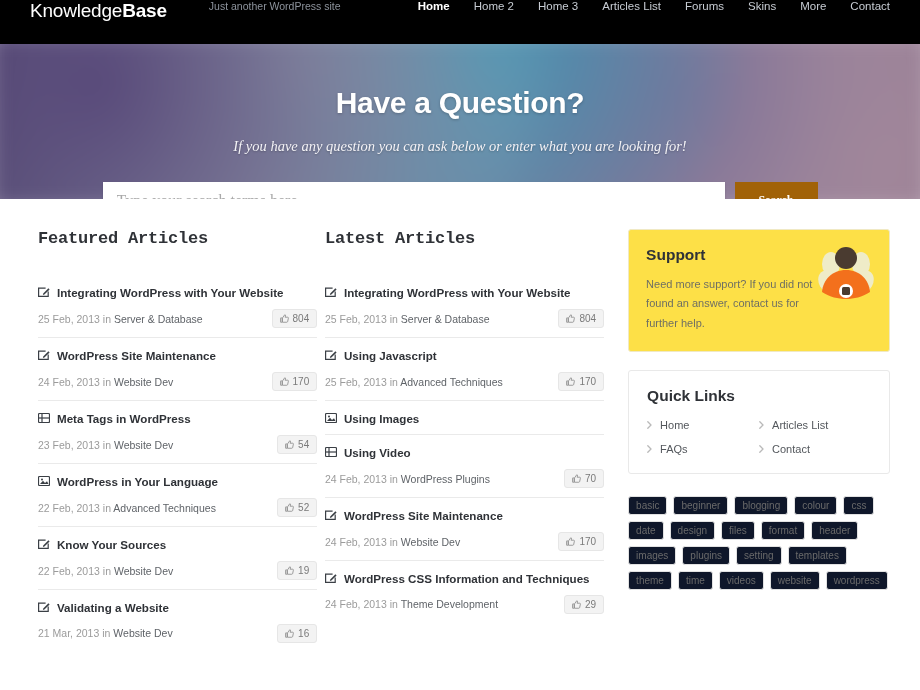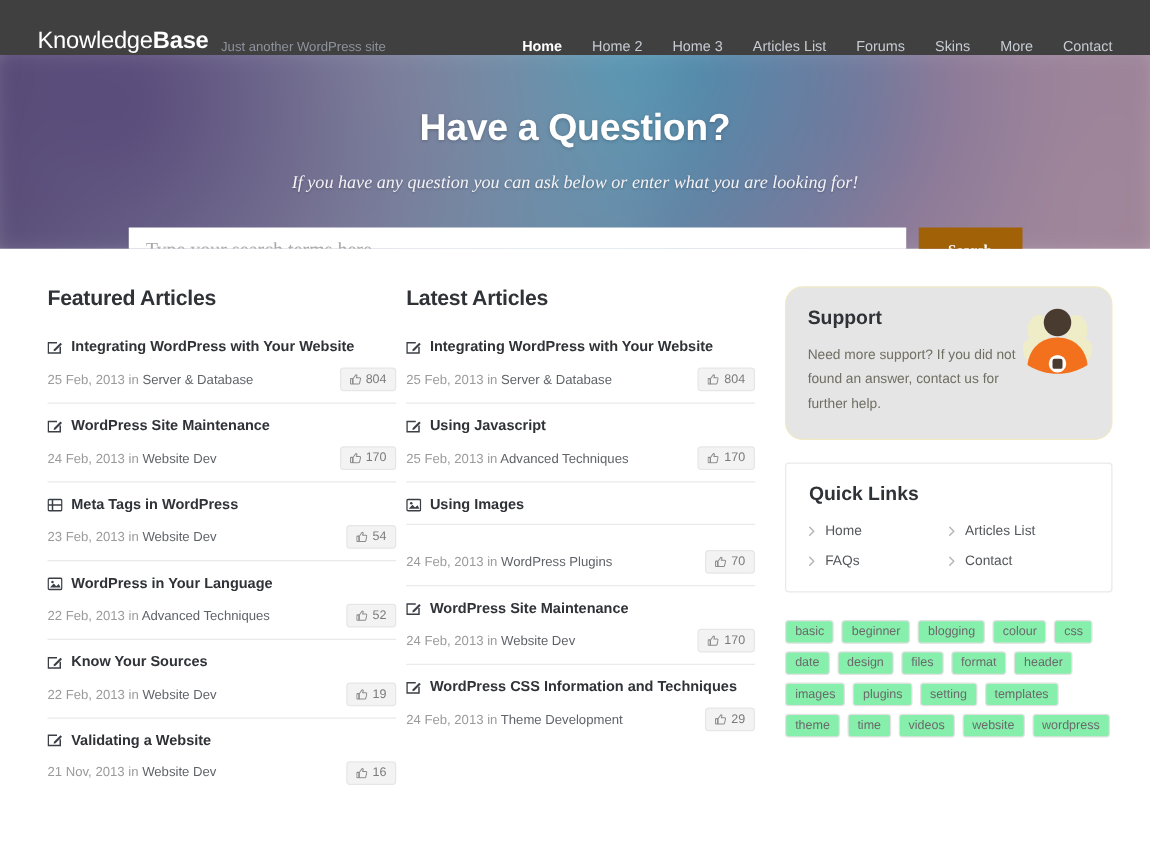--- a/index.html
+++ b/index.html
@@ -6,26 +6,27 @@
   html, body {
     width: 920px; height: 690px;
     font-family: "Liberation Sans", sans-serif;
     background: #ffffff;
     overflow: hidden;
   }
 
   
   .site-header {
     height: 44px;
-    background: #404040;
-    display: flex;
-    align-items: flex-end;
+    background: #000000;
+    display: flex;
+    align-items: flex-start;
     padding: 0 30px;
     position: relative;
     z-index: 5;
+    gap: 32px;
   }
   .brand {
     font-size: 19px;
     color: #ffffff;
     letter-spacing: -0.2px;
     white-space: nowrap;
   }
   .brand .brand-light { font-weight: 400; }
   .brand .brand-bold { font-weight: 700; }
   .tagline {
@@ -133,31 +134,31 @@
   .col-featured, .col-latest { width: 290px; }
   .col-latest { margin-left: 0; }
   .col-spacer { width: 8px; }
   .sidebar { width: 272px; margin-left: 24px; }
 
   .section-title {
     font-size: 17px;
     font-weight: 700;
     color: #2f3237;
     letter-spacing: -0.2px;
-    margin-bottom: 22px;
+    margin-bottom: 38px;
+    font-family: Liberation Mono, monospace;
   }
 
   .article {
     border-top: 1px solid #eaeaea;
     padding: 11px 0 8px 0;
   }
   .article:first-of-type { border-top: none; padding-top: 0; }
   .article-head {
     display: flex;
-    align-items: center;
     gap: 7px;
   }
   .a-icon {
     width: 12px; height: 12px;
     flex: 0 0 12px;
     display: block;
   }
   .article-title {
     font-size: 11.6px;
     font-weight: 700;
@@ -186,23 +187,23 @@
     color: #7a7a7a;
     display: flex;
     align-items: center;
     gap: 4px;
     cursor: pointer;
   }
   .thumb-icon { width: 9px; height: 9px; display: block; }
 
   
   .support-box {
-    background: #e5e5e5;
+    background: #fde047;
     border: 1px solid #f0e9c4;
-    border-radius: 14px;
+    border-radius: 3px;
     padding: 16px 17px 18px 17px;
     position: relative;
     overflow: hidden;
     min-height: 96px;
   }
   .support-title {
     font-size: 15.5px;
     font-weight: 700;
     color: #2f3237;
     margin-bottom: 11px;
@@ -248,21 +249,21 @@
 
   .tags-block { margin-top: 22px; }
   .tags-title {
     font-size: 16px;
     font-weight: 700;
     color: #2f3237;
     margin-bottom: 14px;
   }
   .tag-list { display: flex; flex-wrap: wrap; gap: 6px; }
   .tag {
-    background: #86efac;
+    background: #0f172a;
     border: 1px solid #e2e2e2;
     border-radius: 3px;
     padding: 3px 7px;
     font-size: 10px;
     color: #6a6a6a;
     cursor: pointer;
     white-space: nowrap;
   }
 </style>
 </head>
@@ -423,21 +424,21 @@
           <div class="article-head">
             <span>
               <svg class="a-icon" viewBox="0 0 12 12">
                 <path d="M0.6 2.2 h6.4 M0.6 2.2 v8.2 h9.6 v-4.4" fill="none" stroke="#3a3f45" stroke-width="1.2" stroke-linecap="square"></path>
                 <path d="M5.2 7.4 L10.4 2.2 L11.6 3.4 L6.4 8.6 L4.9 8.9 Z" fill="#3a3f45"></path>
               </svg>
             </span>
             <span class="article-title">Validating a Website</span>
           </div>
           <div class="article-meta-row">
-            <span class="article-meta"><span>21 Nov, 2013</span> <span>in</span> <span class="cat">Website Dev</span></span>
+            <span class="article-meta"><span>21 Mar, 2013</span> <span>in</span> <span class="cat">Website Dev</span></span>
             <span class="likes">
               <span>
                 <svg class="thumb-icon" viewBox="0 0 12 12">
                   <path d="M3.2 11 V5.4 L6.3 1 C7.2 1 7.6 1.7 7.3 2.6 L6.8 4.3 H10.2 C11 4.3 11.4 4.9 11.2 5.6 L10.2 10 C10.1 10.6 9.6 11 9 11 Z" fill="none" stroke="#8b8b8b" stroke-width="1.1" stroke-linejoin="round"></path>
                   <rect x="0.6" y="5.2" width="2.2" height="5.8" rx="0.5" fill="none" stroke="#8b8b8b" stroke-width="1.1"></rect>
                 </svg>
               </span>
               <span>16</span>
             </span>
           </div>
@@ -502,20 +503,30 @@
               <svg class="a-icon" viewBox="0 0 12 12">
                 <rect x="0.5" y="1.5" width="11" height="9" rx="1" fill="none" stroke="#3a3f45" stroke-width="1.2"></rect>
                 <circle cx="4" cy="4.6" r="1" fill="#3a3f45"></circle>
                 <path d="M2 9 L5 5.8 L7 8 L9 6.2 L10.5 9 Z" fill="#3a3f45"></path>
               </svg>
             </span>
             <span class="article-title">Using Images</span>
           </div>
         </div>
         <div class="article">
+          <div class="article-head">
+            <span>
+              <svg class="a-icon" viewBox="0 0 12 12">
+                <rect x="0.5" y="1.5" width="11" height="9" rx="1" fill="none" stroke="#3a3f45" stroke-width="1.2"></rect>
+                <line x1="0.5" y1="6" x2="11.5" y2="6" stroke="#3a3f45" stroke-width="1.2"></line>
+                <line x1="4" y1="1.5" x2="4" y2="10.5" stroke="#3a3f45" stroke-width="1.2"></line>
+              </svg>
+            </span>
+            <span class="article-title">Using Video</span>
+          </div>
           <div class="article-meta-row">
             <span class="article-meta"><span>24 Feb, 2013</span> <span>in</span> <span class="cat">WordPress Plugins</span></span>
             <span class="likes">
               <span>
                 <svg class="thumb-icon" viewBox="0 0 12 12">
                   <path d="M3.2 11 V5.4 L6.3 1 C7.2 1 7.6 1.7 7.3 2.6 L6.8 4.3 H10.2 C11 4.3 11.4 4.9 11.2 5.6 L10.2 10 C10.1 10.6 9.6 11 9 11 Z" fill="none" stroke="#8b8b8b" stroke-width="1.1" stroke-linejoin="round"></path>
                   <rect x="0.6" y="5.2" width="2.2" height="5.8" rx="0.5" fill="none" stroke="#8b8b8b" stroke-width="1.1"></rect>
                 </svg>
               </span>
               <span>70</span>

